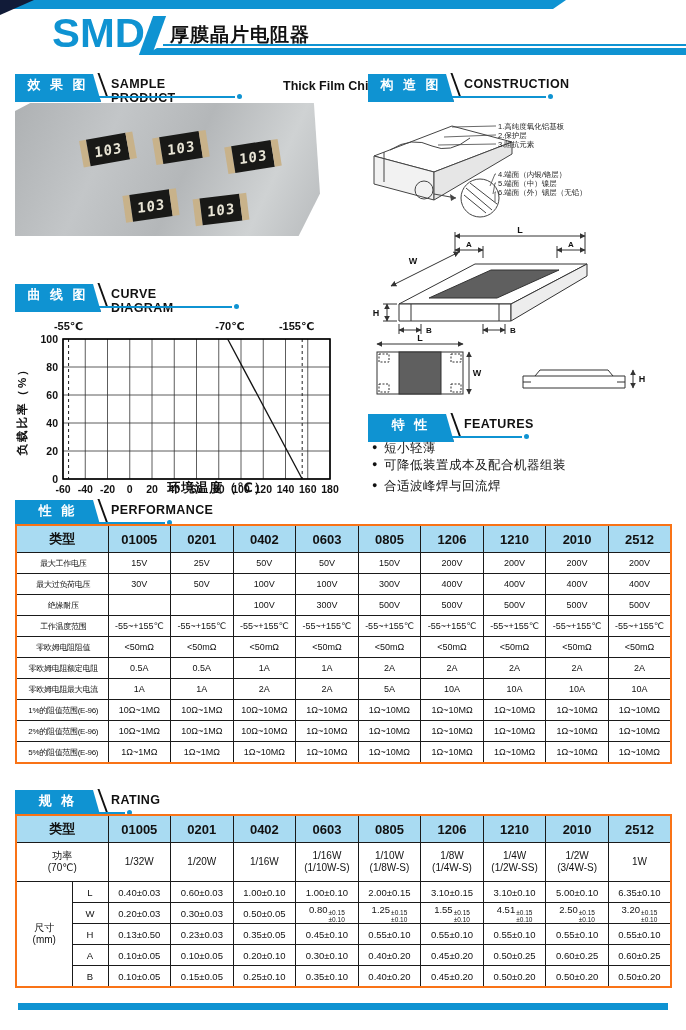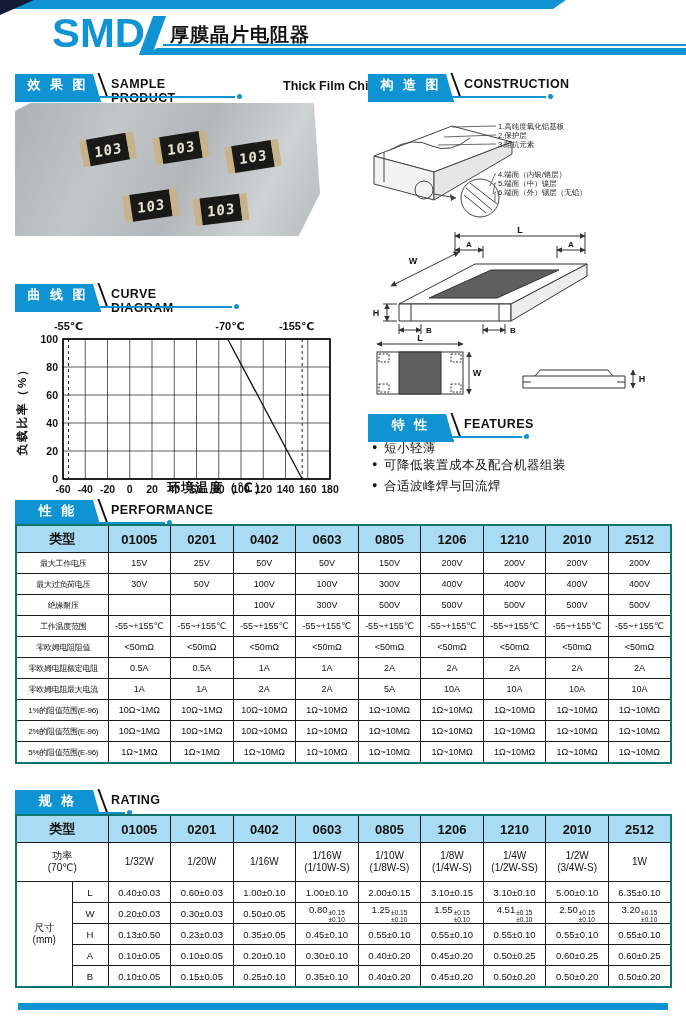--- a/index.html
+++ b/index.html
@@ -47,21 +47,21 @@
   .feat-row{position:absolute;left:372px;font-size:12.5px;letter-spacing:.5px;}
   .feat-row .bullet{font-size:9px;vertical-align:2px;margin-right:6px;}
 
   
   #curve-wrap{position:absolute;left:10px;top:311px;}
   .axis-title-x{position:absolute;left:128px;top:479px;width:140px;text-align:right;
                 font-size:13px;font-weight:bold;letter-spacing:1px;}
 
   
   table{position:absolute;border-collapse:collapse;table-layout:fixed;background:#fff;}
-  table{border:2px solid #0f766e;}
+  table{border:2px solid #f97316;}
   th,td{border:1px solid #1a1a1a;text-align:center;padding:0;overflow:hidden;white-space:nowrap;}
   th{background:#a9dbf2;font-size:13px;font-weight:bold;height:26px;}
   #perf-table{left:15px;top:524px;width:657px;}
   #perf-table td{height:20px;font-size:9px;}
   #perf-table td.lbl{font-size:8px;text-align:center;padding-left:2px;letter-spacing:-.3px;}
   #rate-table{left:15px;top:814px;width:657px;}
   #rate-table td{font-size:10px;}
   #rate-table td.power{height:38px;white-space:pre-line;line-height:12px;}
   #rate-table td.dim{height:20px;font-size:9.5px;}
   #rate-table td.grp{font-size:10px;white-space:pre-line;line-height:12px;}

